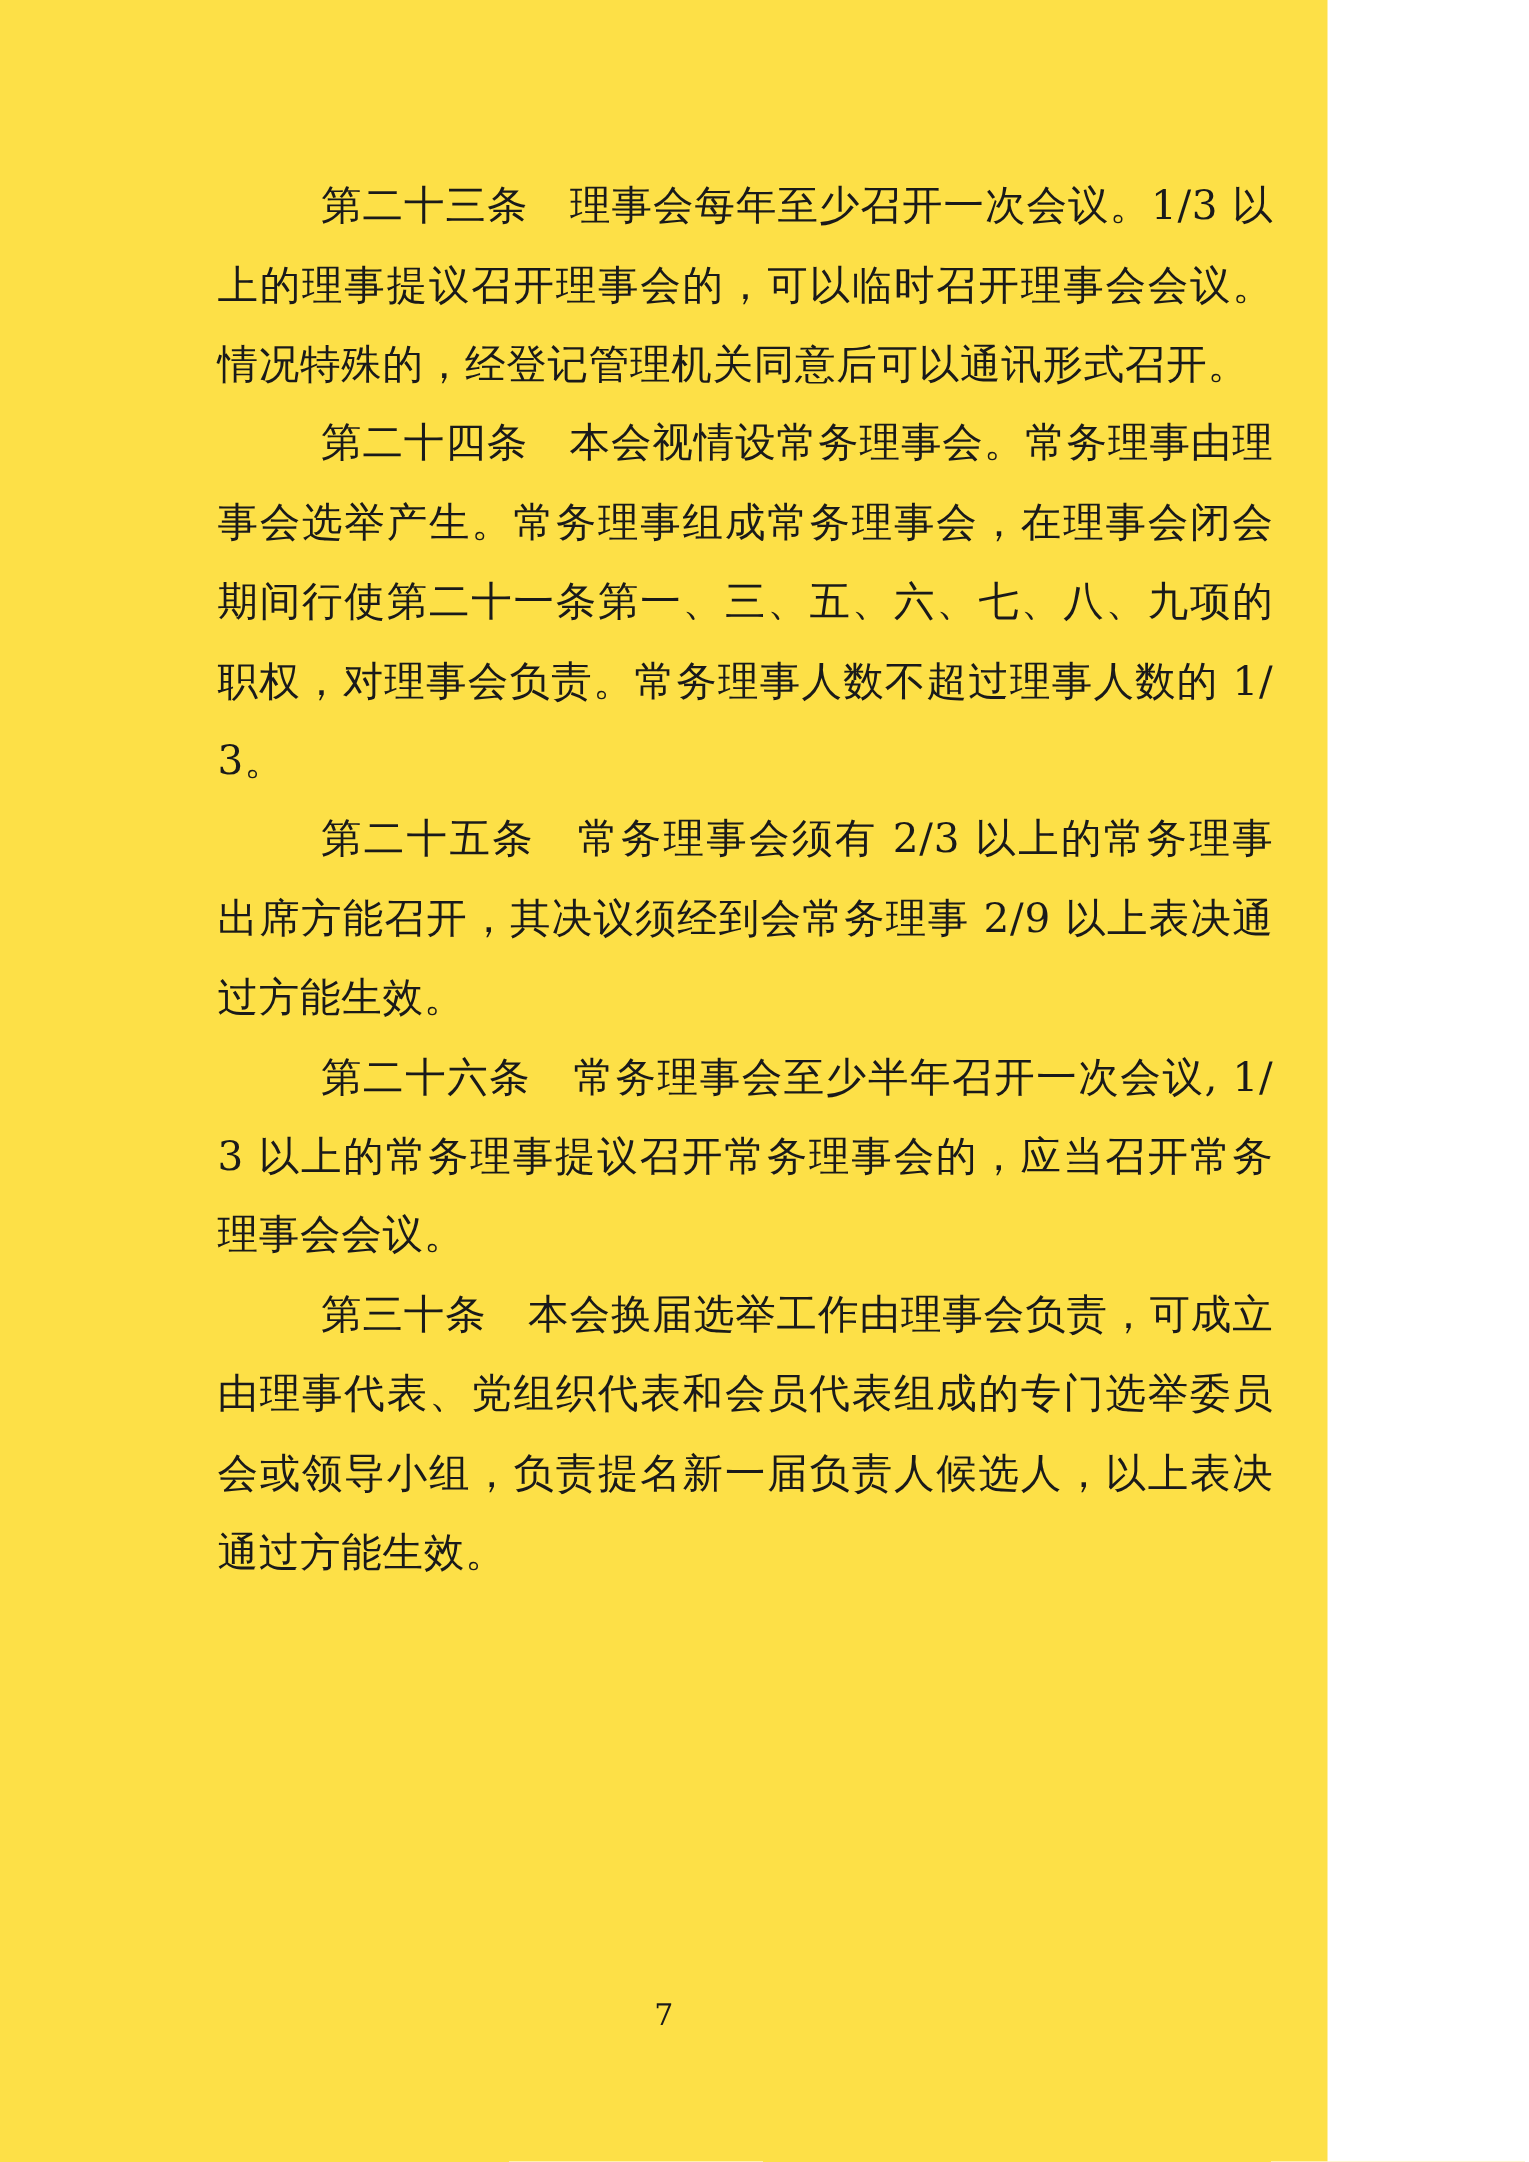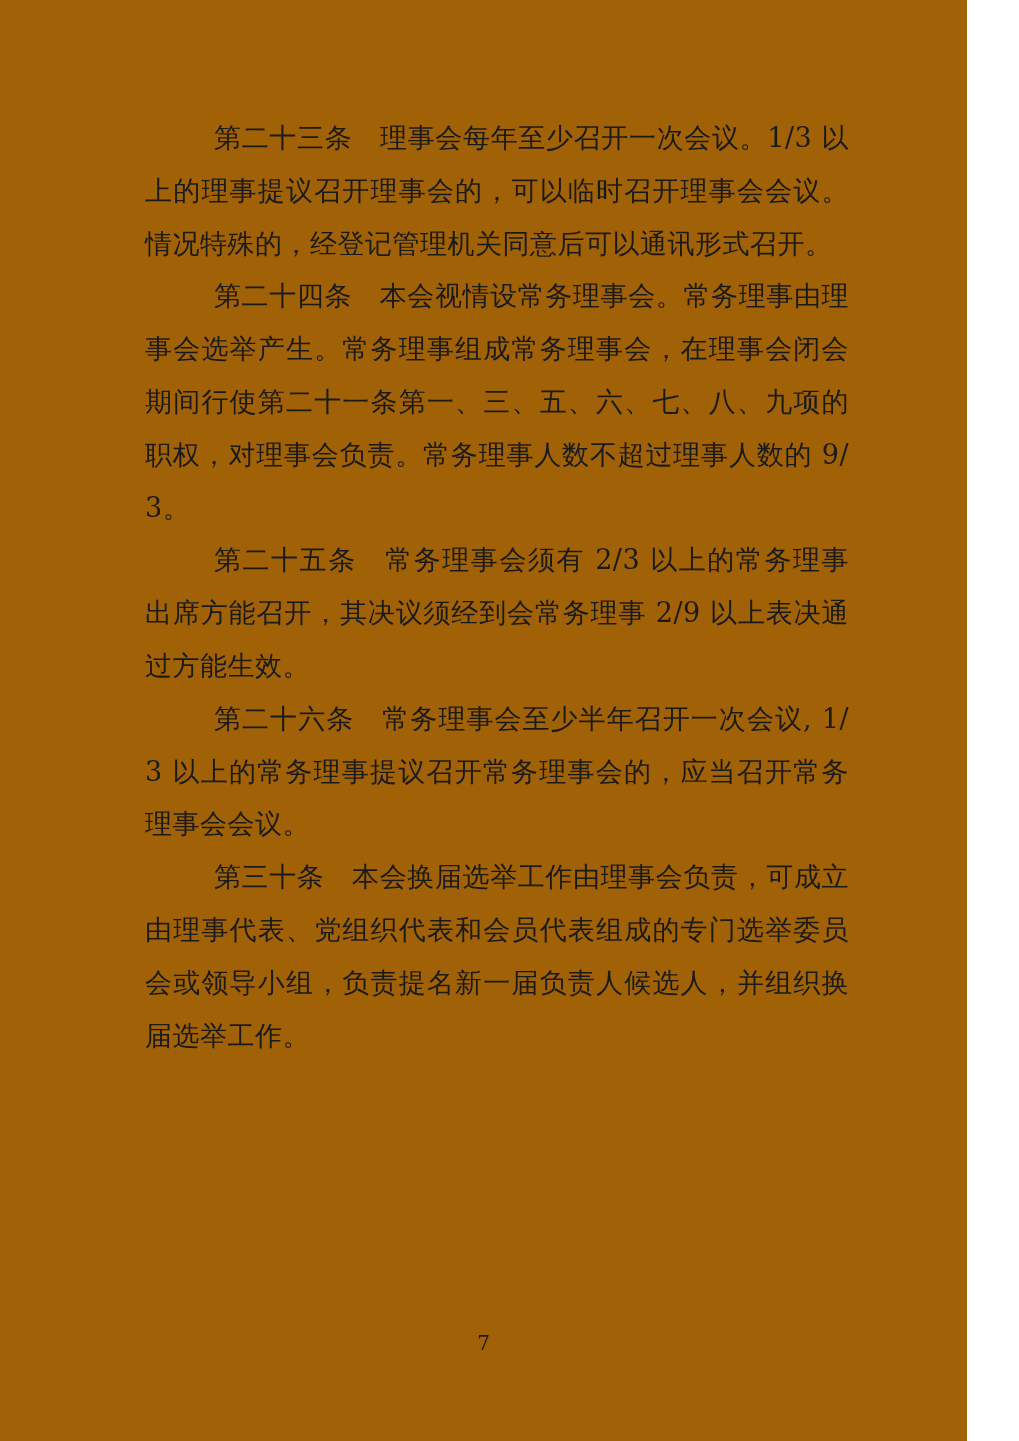--- a/index.html
+++ b/index.html
@@ -2,23 +2,23 @@
 <html lang="zh"><head>
 <meta charset="utf-8">
 <style>
   html, body {
     margin: 0;
     padding: 0;
     background: #ffffff;
   }
   .page {
     position: relative;
-    width: 967px;
+    width: 885px;
     height: 1441px;
-    background: #a16207;
+    background: #fde047;
     overflow: hidden;
     font-family: "DejaVu Serif", serif;
     color: #1a1a1a;
   }
   .content {
     position: absolute;
     left: 145px;
     top: 112px;
     width: 704px;
   }
@@ -43,19 +43,19 @@
     line-height: 26px;
     color: #1a1a1a;
   }
 </style>
 </head>
 <body>
 
 <div class="page">
   <div class="content">
     <p class="para">第二十三条　理事会每年至少召开一次会议。1/3 以上的理事提议召开理事会的，可以临时召开理事会会议。情况特殊的，经登记管理机关同意后可以通讯形式召开。</p>
-    <p class="para">第二十四条　本会视情设常务理事会。常务理事由理事会选举产生。常务理事组成常务理事会，在理事会闭会期间行使第二十一条第一、三、五、六、七、八、九项的职权，对理事会负责。常务理事人数不超过理事人数的 9/3。</p>
+    <p class="para">第二十四条　本会视情设常务理事会。常务理事由理事会选举产生。常务理事组成常务理事会，在理事会闭会期间行使第二十一条第一、三、五、六、七、八、九项的职权，对理事会负责。常务理事人数不超过理事人数的 1/3。</p>
     <p class="para">第二十五条　常务理事会须有 2/3 以上的常务理事出席方能召开，其决议须经到会常务理事 2/9 以上表决通过方能生效。</p>
     <p class="para">第二十六条　常务理事会至少半年召开一次会议, 1/3 以上的常务理事提议召开常务理事会的，应当召开常务理事会会议。</p>
-    <p class="para">第三十条　本会换届选举工作由理事会负责，可成立由理事代表、党组织代表和会员代表组成的专门选举委员会或领导小组，负责提名新一届负责人候选人，并组织换届选举工作。</p>
+    <p class="para">第三十条　本会换届选举工作由理事会负责，可成立由理事代表、党组织代表和会员代表组成的专门选举委员会或领导小组，负责提名新一届负责人候选人，以上表决通过方能生效。</p>
   </div>
   <div class="page-number">7</div>
 </div>
 
 </body></html>

